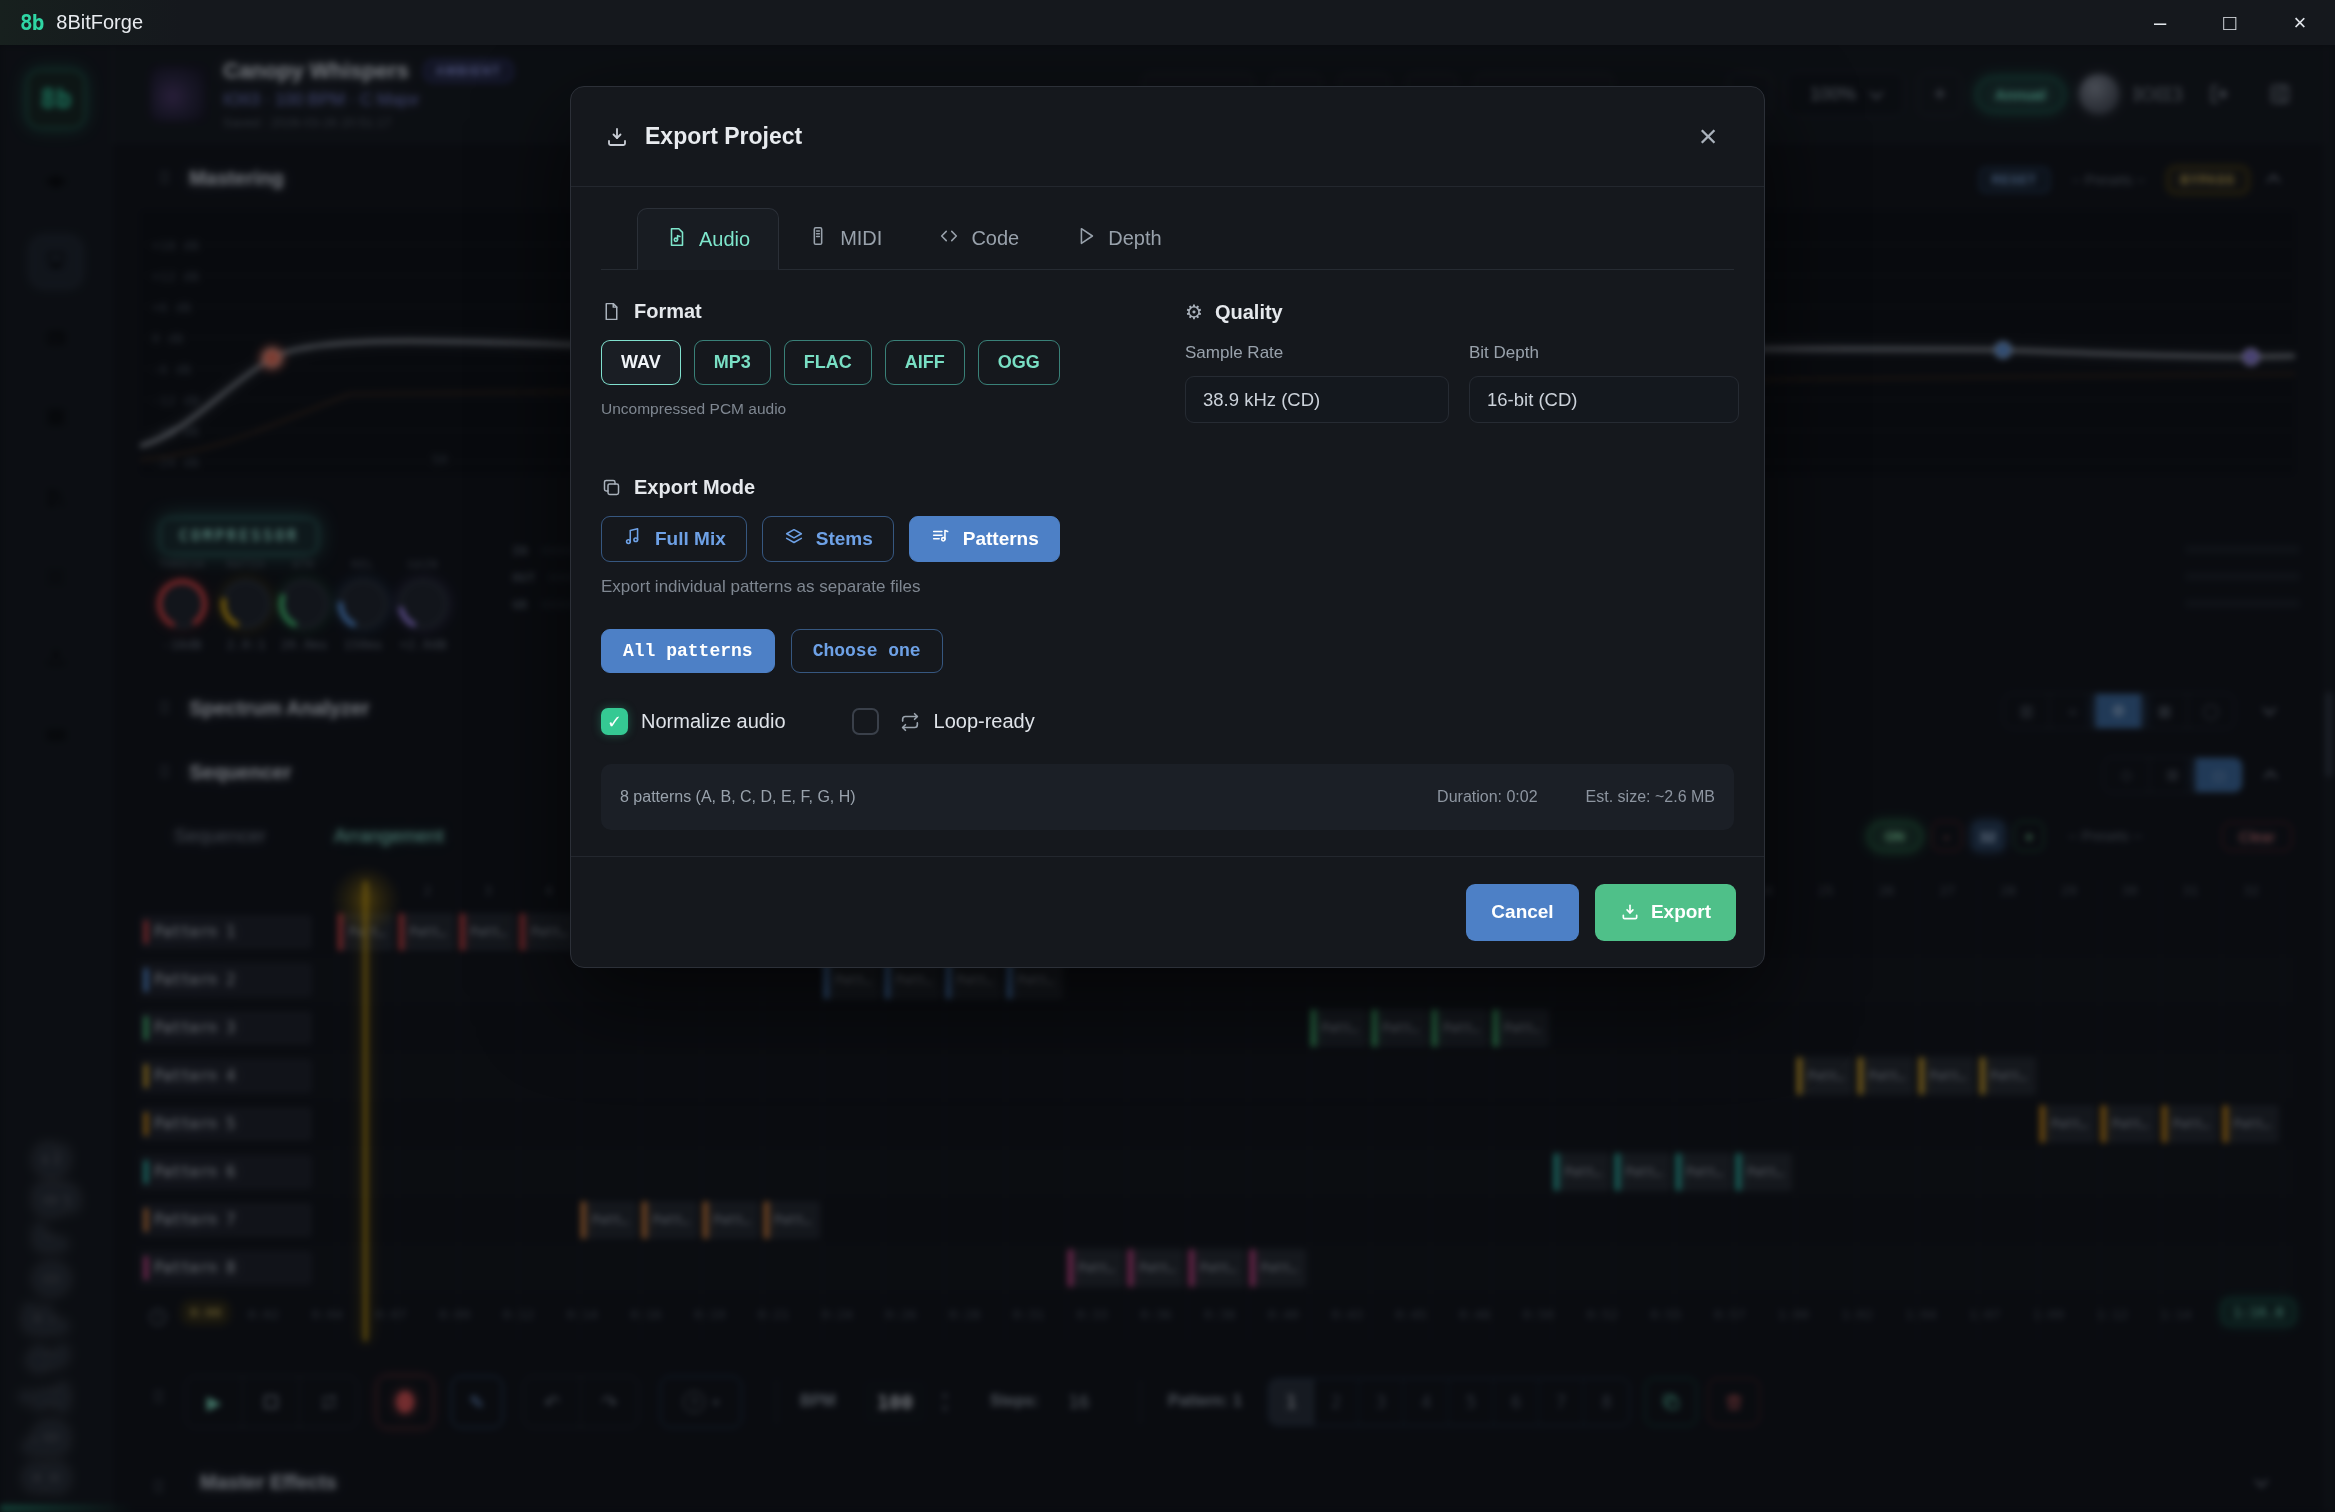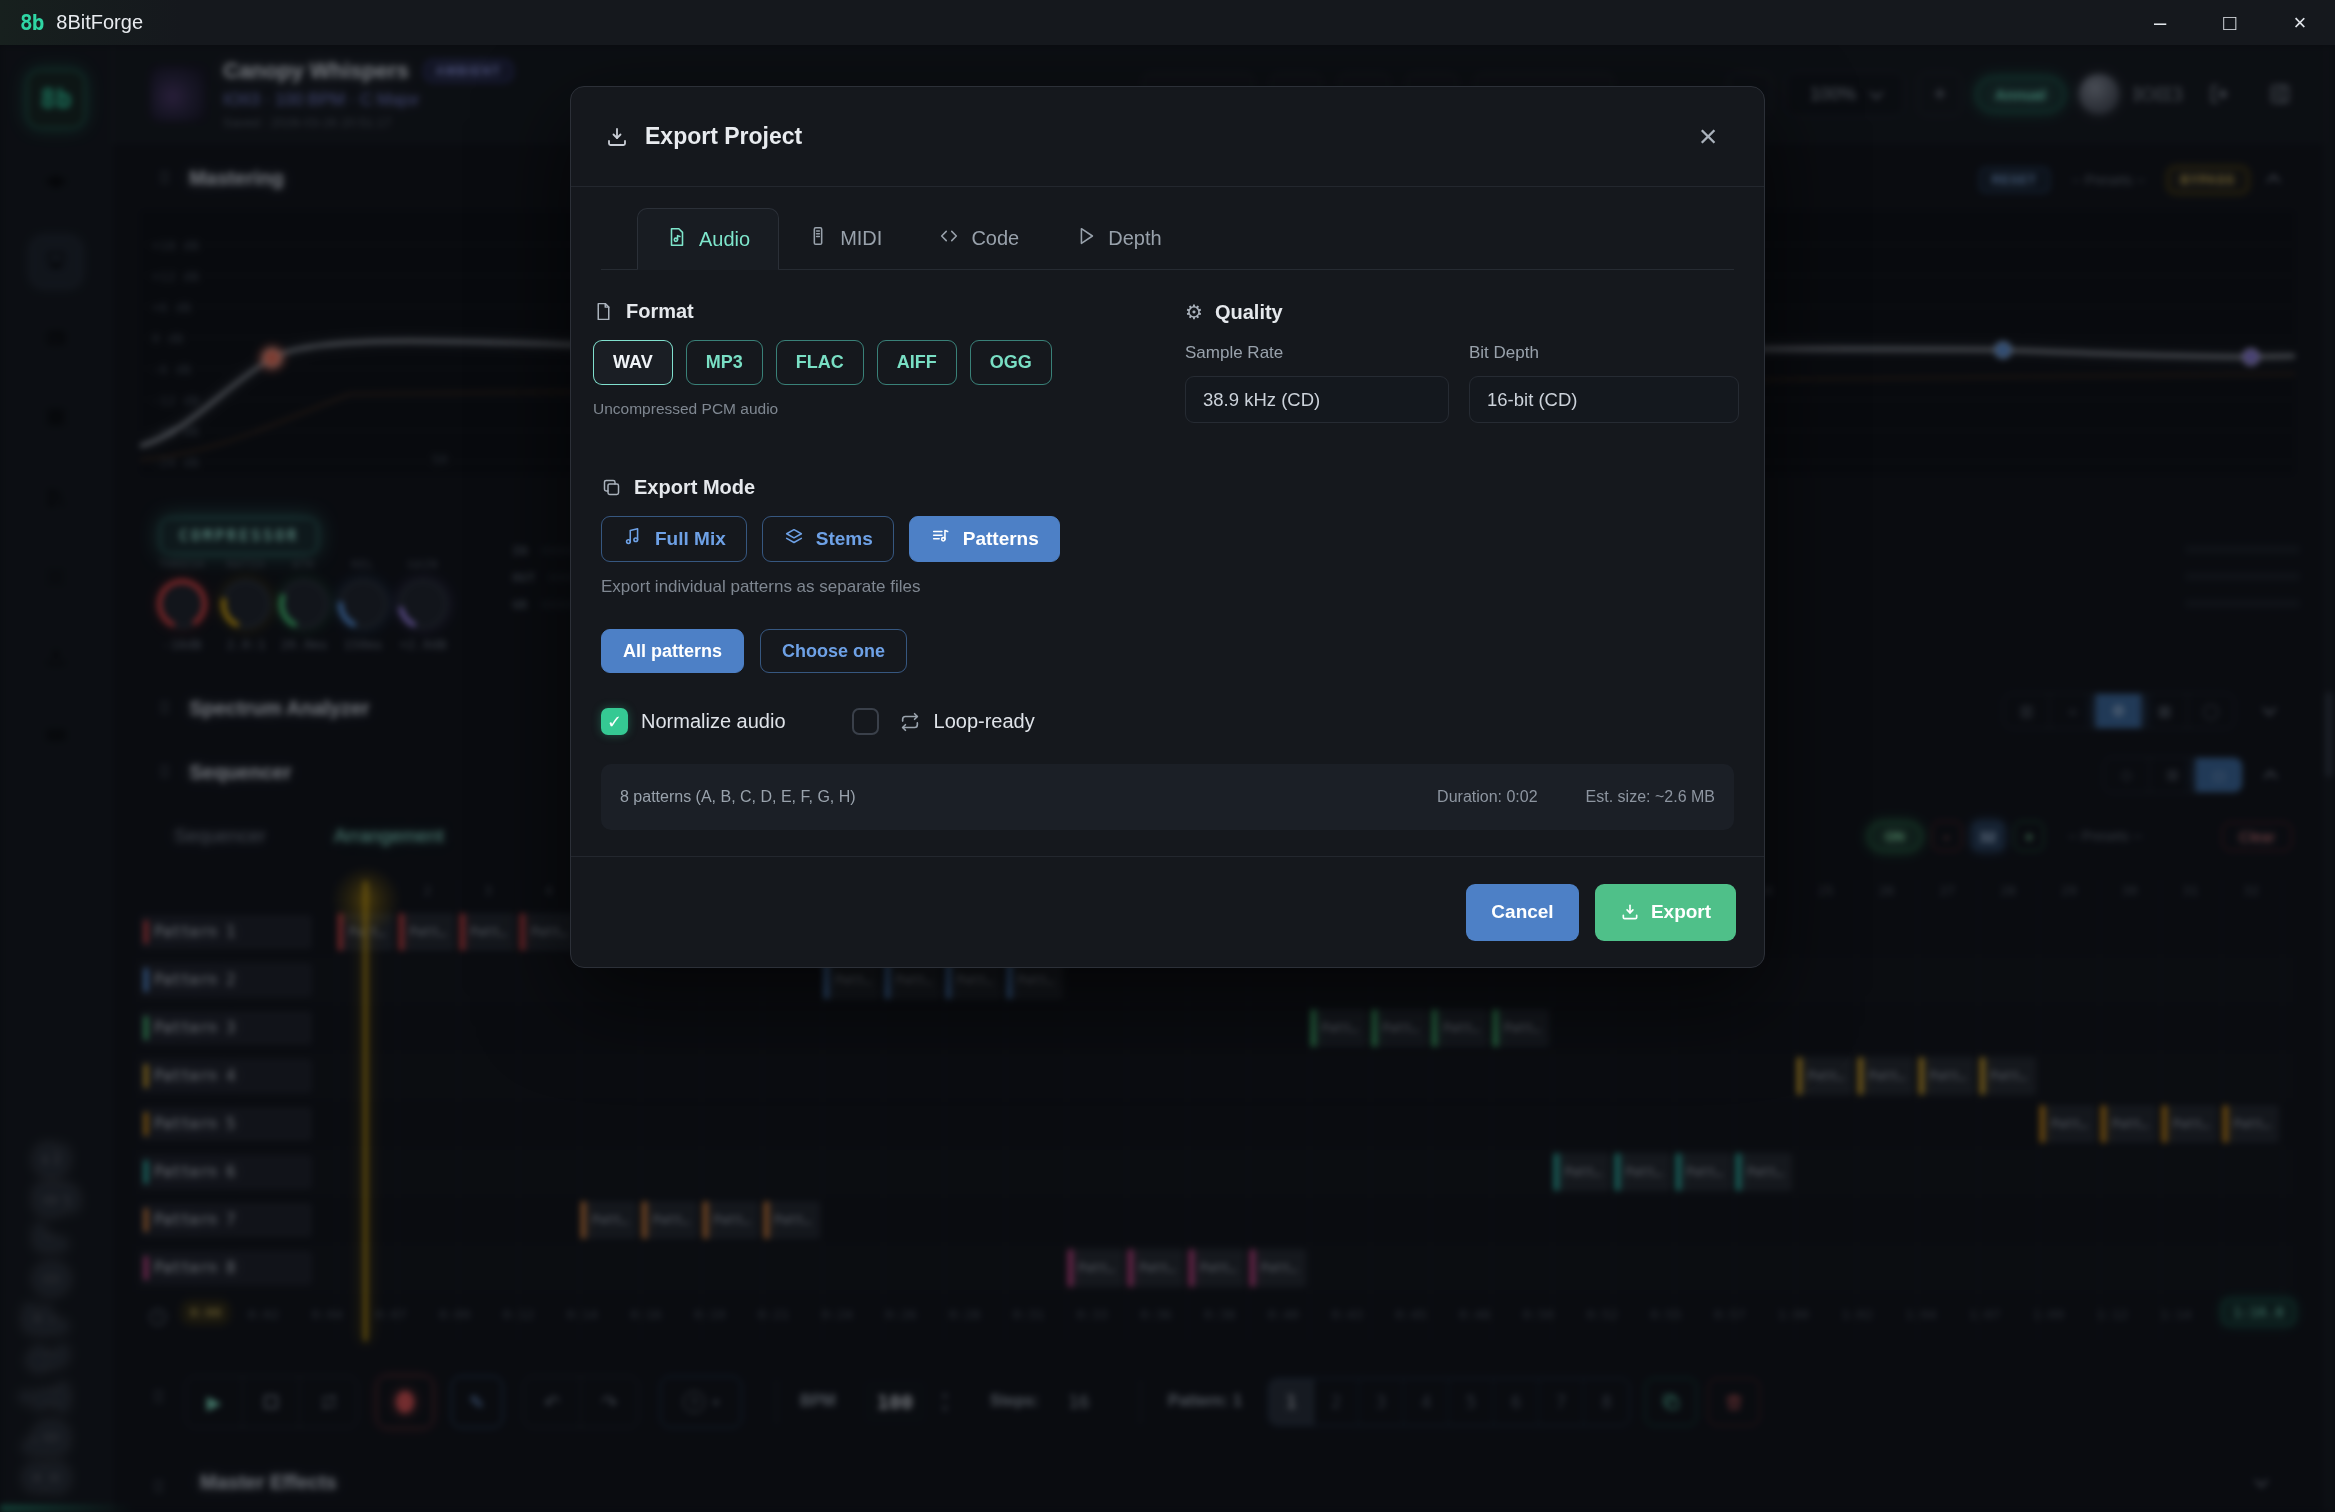--- a/index.html
+++ b/index.html
@@ -140,39 +140,39 @@
 
   .tabbar { position:absolute; top:121px; left:30px; right:30px; height:62px; border-bottom:1px solid #262b32; display:flex; align-items:stretch; }
   .mtab { display:flex; align-items:center; gap:11px; padding:0 28px; font-size:20px; color:#98a1ab; }
   .mtab svg { width:22px; height:22px; stroke:currentColor; fill:none; stroke-width:1.7; stroke-linecap:round; stroke-linejoin:round; }
   .mtab.active { background:#181c22; border:1px solid #2b3038; border-bottom-color:#181c22; border-radius:10px 10px 0 0; color:#7ee6cc; margin-bottom:-1px;margin-left:36px; }
 
   .sec-head { display:flex; align-items:center; gap:12px; font-size:20px; font-weight:bold; color:#e5e8ec; }
   .sec-head svg { width:21px; height:21px; stroke:#aab2bc; fill:none; stroke-width:1.7; stroke-linecap:round; stroke-linejoin:round; }
   .sec-head .gear { font-size:20px; color:#aab2bc; font-weight:normal; }
 
-  .sec-format { position:absolute; left:22px; top:213px; }
+  .sec-format { position:absolute; left:30px; top:213px; }
   .fmt-row { display:flex; gap:13px; margin-top:17px; }
   .fmt { height:45px; padding:0 19px; border:1px solid rgba(94,234,212,.5); border-radius:9px; color:#79dfc4; font-size:18px; font-weight:bold; }
   .fmt.active { color:#f0f4f8; border-color:rgba(140,245,225,.9); background:#1a1e24; }
   .fmt-cap { margin-top:15px; font-size:15.5px; color:#7f8791; }
 
   .sec-quality { position:absolute; left:614px; top:213px; }
   .q-grid { display:flex; gap:20px; margin-top:19px; }
   .q-label { font-size:17px; color:#99a2ac; }
   .q-select { margin-top:13px; height:47px; background:#14181e; border:1px solid #262b33; border-radius:9px; display:flex; align-items:center; padding:0 17px; font-size:18.5px; color:#ccd2da; }
   .q-col1 .q-select { width:264px; } .q-col2 .q-select { width:270px; }
 
   .sec-mode { position:absolute; left:30px; top:389px; }
   .mode-row { display:flex; gap:15px; margin-top:17px; }
   .mode { height:46px; padding:0 20px; display:flex; align-items:center; gap:11px; border:1px solid rgba(96,165,250,.45); border-radius:9px; color:#6ea1e6; font-size:19px; font-weight:bold; }
   .mode svg { width:21px; height:21px; stroke:currentColor; fill:none; stroke-width:1.7; stroke-linecap:round; stroke-linejoin:round; }
   .mode.selected { background:#4d80c6; border-color:#4d80c6; color:#ffffff; }
   .mode-cap { margin-top:15px; font-size:17px; color:#7f8791; }
-  .scope-row { margin-top:32px; display:flex; gap:16px; }
+  .scope-row { margin-top:32px; display:flex; gap:16px;font-family:Liberation Mono, monospace; }
   .scope { height:44px; padding:0 21px; border-radius:9px; font-size:18px; font-weight:bold; border:1px solid rgba(96,165,250,.45); color:#6ea1e6; }
   .scope.selected { background:#4d80c6; border-color:#4d80c6; color:#ffffff; }
 
   .opts-row { position:absolute; left:30px; top:621px; display:flex; align-items:center; }
   .checkbox { width:27px; height:27px; border-radius:7px; display:flex; align-items:center; justify-content:center; }
   .checkbox.checked { background:#35c993; color:#ffffff; font-size:18px; box-shadow:0 0 10px rgba(53,201,147,.35); }
   .checkbox.unchecked { border:2px solid #3a404a; }
   .opt-label { font-size:20px; color:#dfe3e9; margin-left:13px; }
   .loop-ic { margin-left:64px; width:22px; height:22px; stroke:#9aa3ad; fill:none; stroke-width:1.8; stroke-linecap:round; stroke-linejoin:round; }
 

